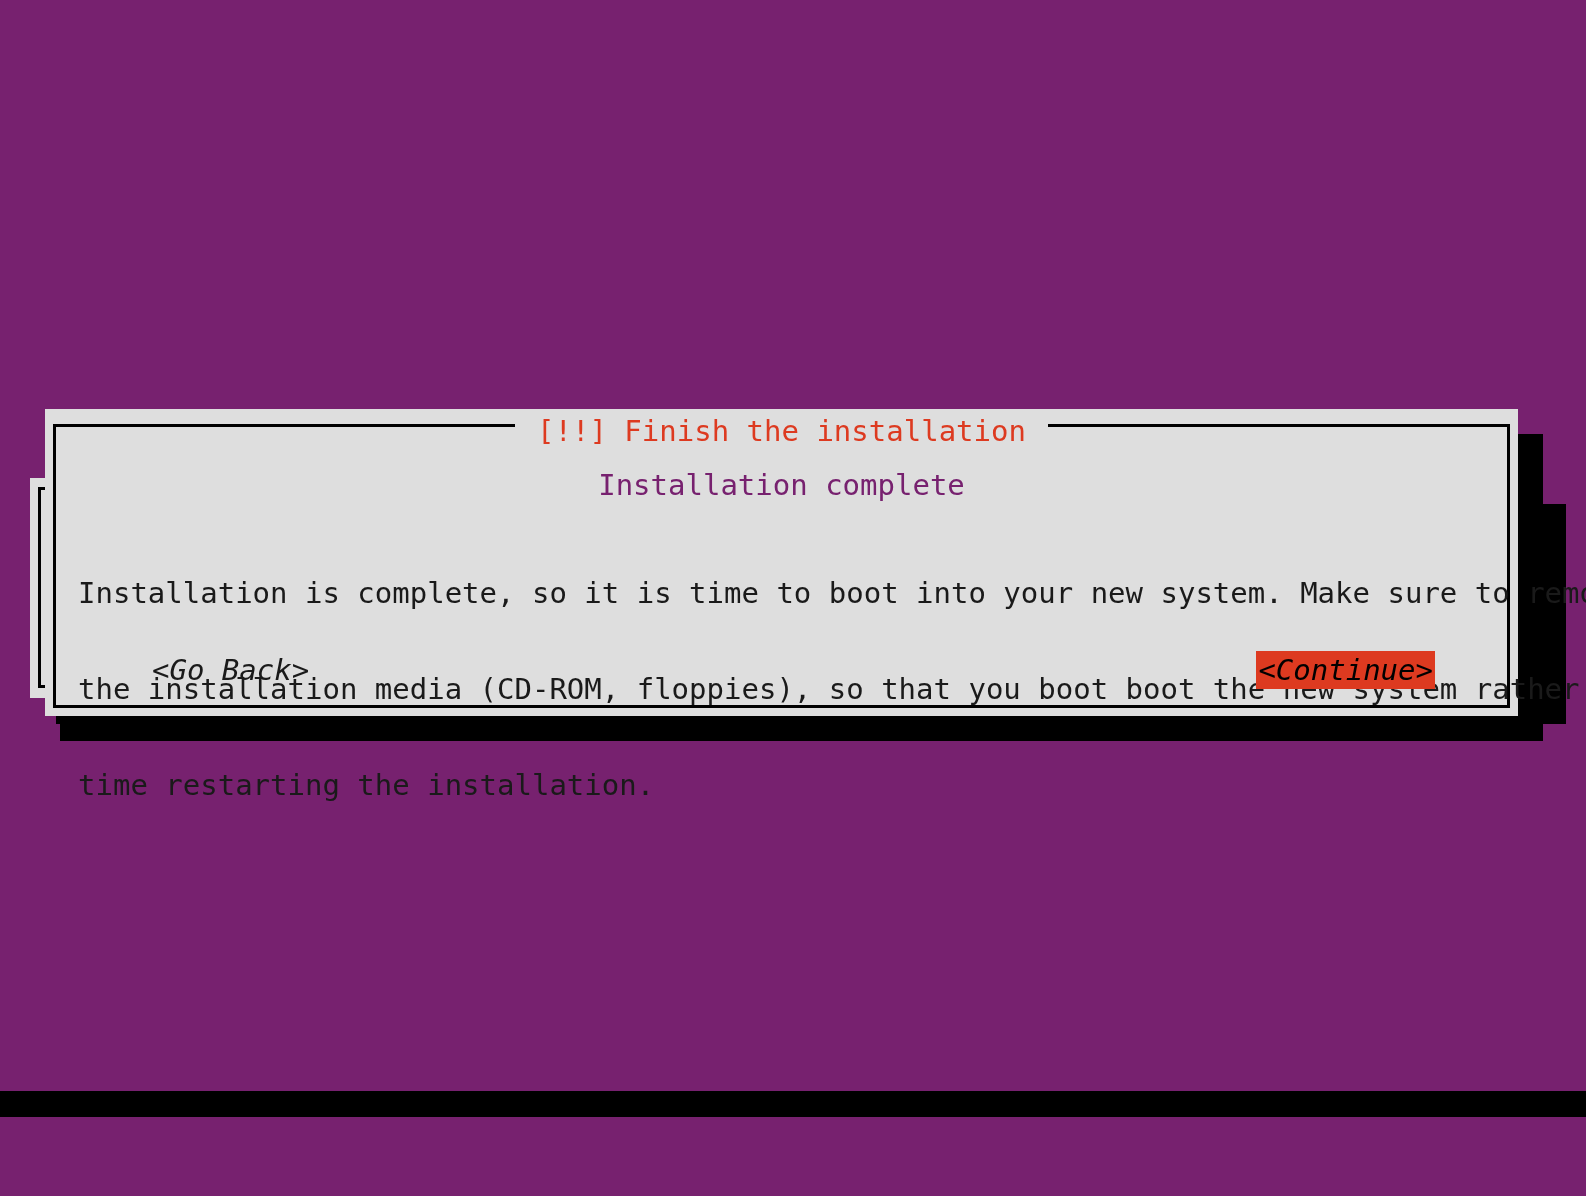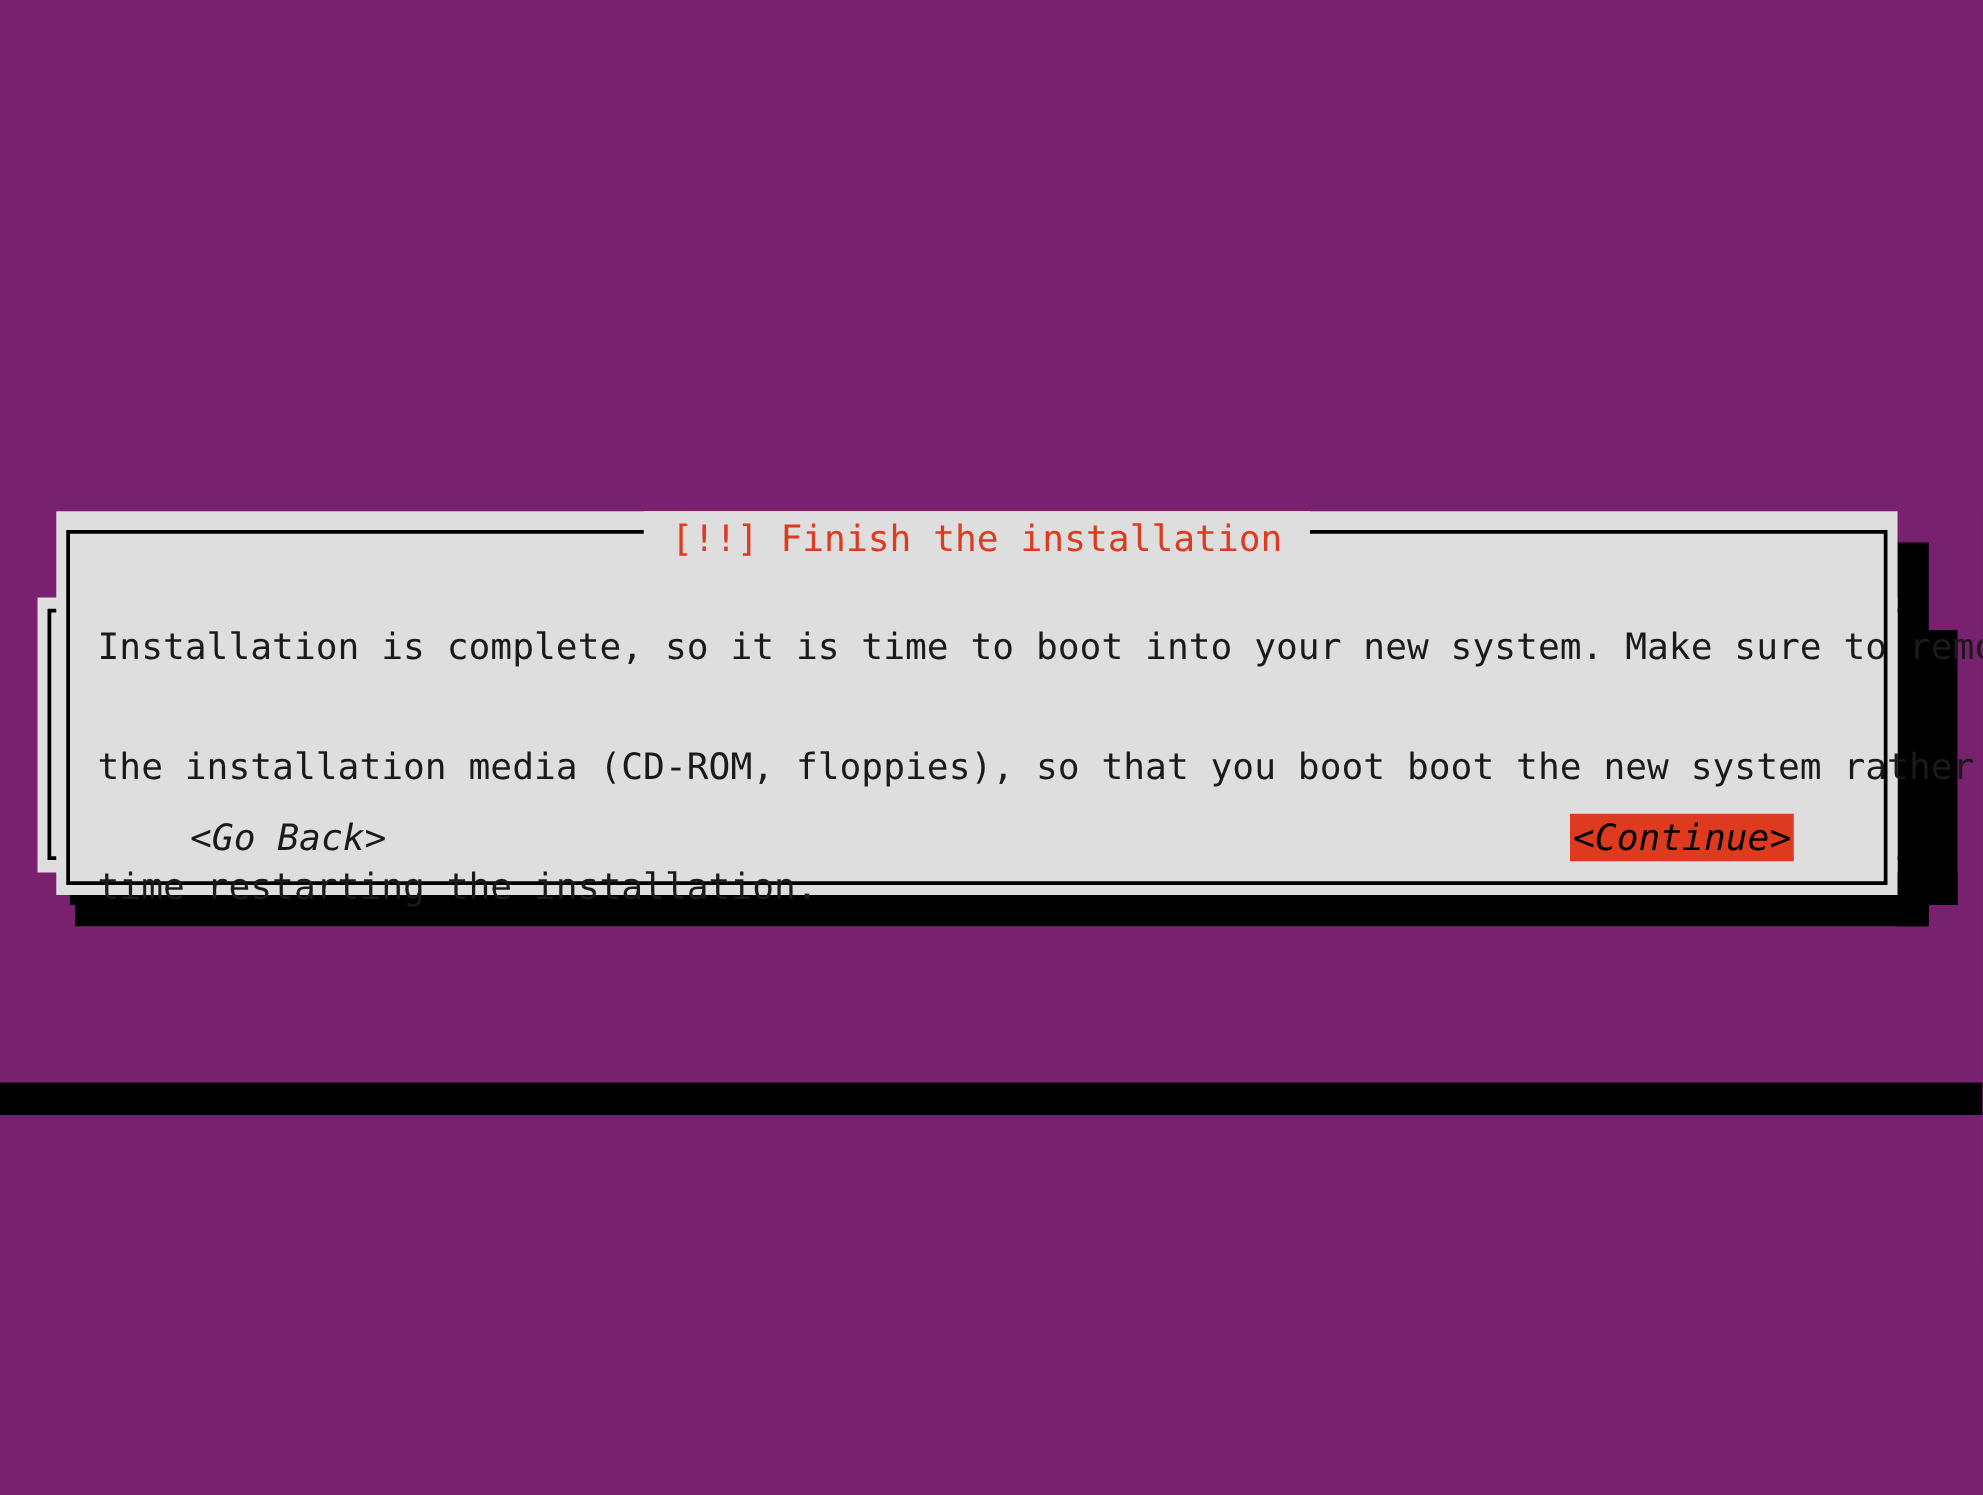--- a/index.html
+++ b/index.html
@@ -13,21 +13,21 @@
     position: relative;
     overflow: hidden;
     font-family: "DejaVu Sans Mono", "Liberation Mono", monospace;
   }
 
   
   #screen {
     position: absolute;
     left: 0; top: 0;
     width: 1586px;
-    height: 892px;
+    height: 1117px;
     background: #77216f;
   }
 
   
   #bg-dialog {
     position: absolute;
     left: 30px;
     top: 478px;
     width: 1510px;
     height: 220px;
@@ -226,20 +226,21 @@
   <div id="main-dialog">
 
     <div id="main-dialog-inner"></div>
 
     <div id="title-bar">
       <span id="title-text">[!!] Finish the installation</span>
     </div>
 
     <div id="dialog-body">
 
+      <div id="subtitle">Installation complete</div>
 
       <div id="body-text">
         <span class="bodyline">Installation is complete, so it is time to boot into your new system. Make sure to remove</span>
         <span class="bodyline">the installation media (CD-ROM, floppies), so that you boot boot the new system rather</span>
         <span class="bodyline">time restarting the installation.</span>
       </div>
 
       <div id="buttons-row">
         <span id="go-back-button" class="tui-button">&lt;Go Back&gt;</span>
         <span id="continue-button" class="tui-button">&lt;Continue&gt;</span>

